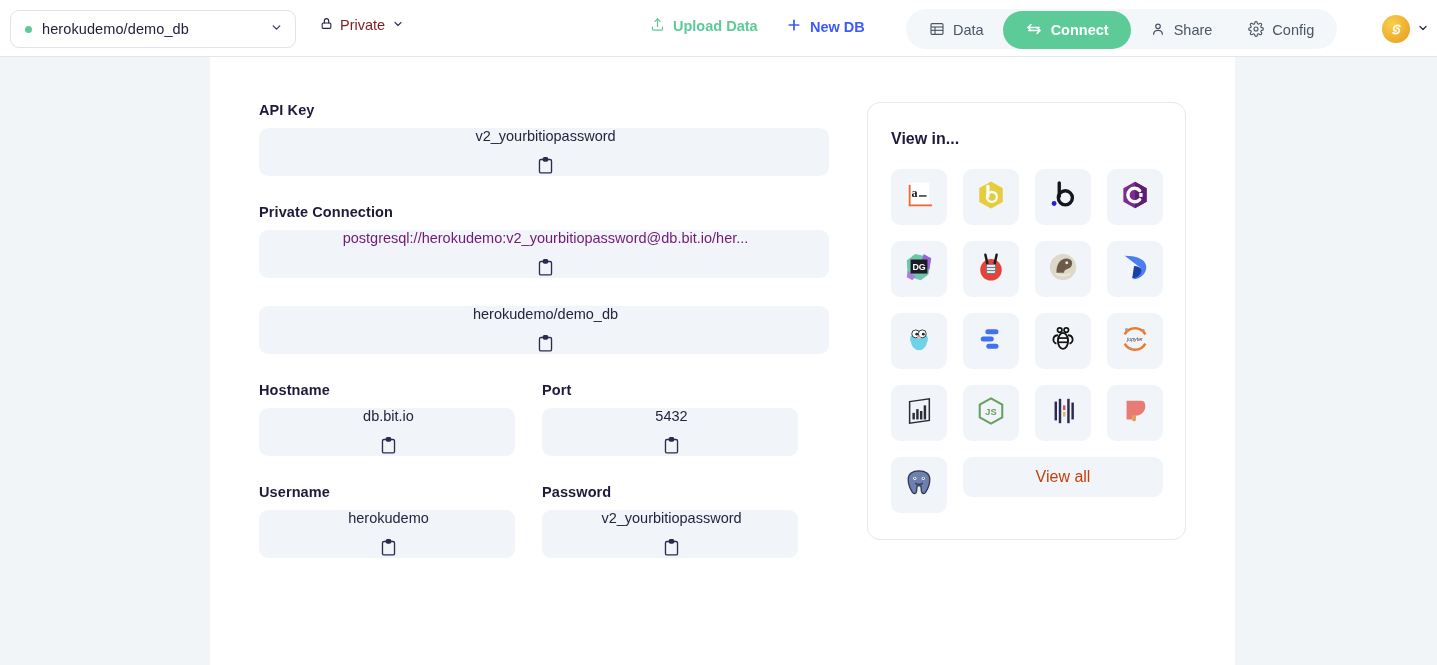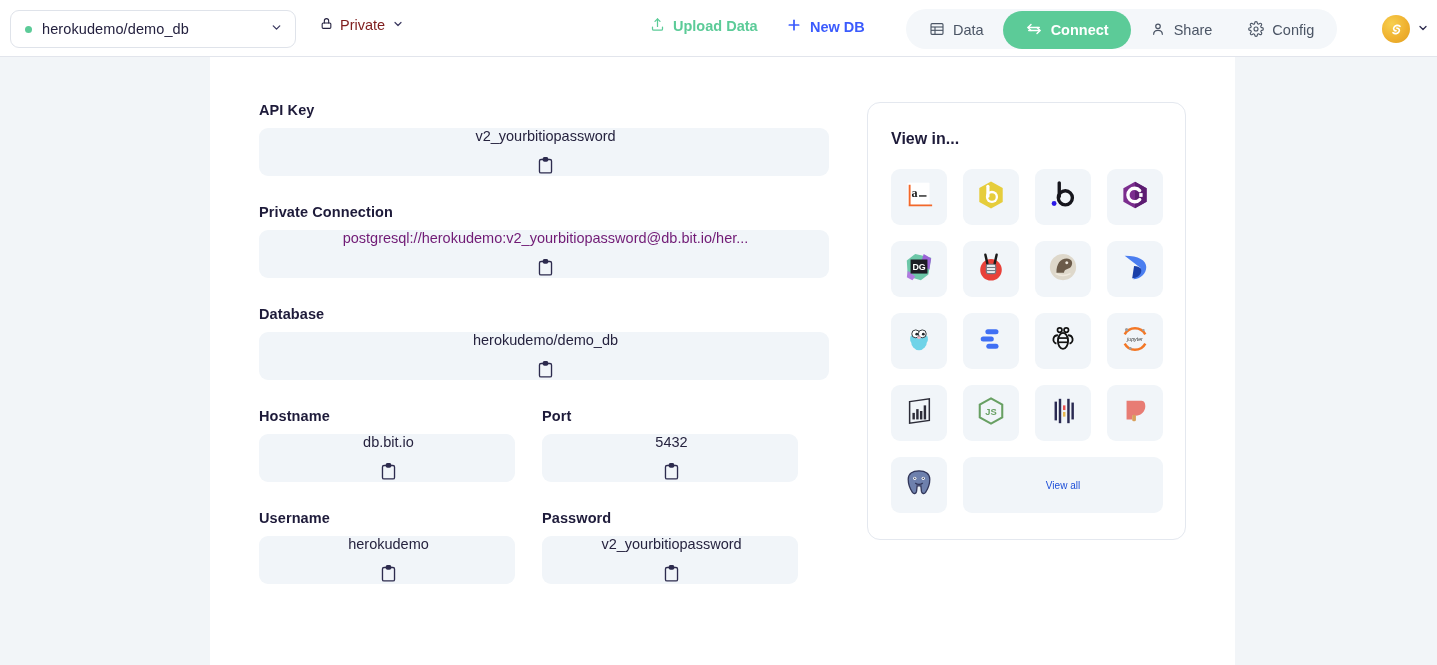--- a/index.html
+++ b/index.html
@@ -192,26 +192,26 @@
   }
   .icon-tile {
     width: 56px; height: 56px;
     background: #f1f5f9;
     border-radius: 9px;
     display: flex; align-items: center; justify-content: center;
     cursor: pointer;
   }
   .view-all {
     grid-column: 2 / span 3;
-    height: 56px;
+    height: 40px;
     background: #f1f5f9;
     border-radius: 9px;
     display: flex; align-items: center; justify-content: center;
-    font-size: 10px;
-    color: #1d4ed8;
+    font-size: 16px;
+    color: #c2410c;
     cursor: pointer;
   }
 </style>
 </head>
 <body>
 
 <div class="topbar">
 
   <div class="db-select">
     <span class="db-dot"></span>
@@ -349,21 +349,20 @@
       <span class="copy-btn">
         <svg width="17" height="19" viewBox="0 0 24 26" fill="none" stroke="#2d2b4e" stroke-width="1.9" stroke-linejoin="round">
             <rect x="3.5" y="4.5" width="17" height="19" rx="2.2"></rect>
             <rect x="9" y="1.8" width="6" height="5" rx="1.6" fill="#2d2b4e"></rect>
           </svg>
       </span>
     </div>
   </div>
 
   <div class="field-group">
-    <div class="field-label">Database</div>
     <div class="field-box">
       <span class="field-value">herokudemo/demo_db</span>
       <span class="copy-btn">
         <svg width="17" height="19" viewBox="0 0 24 26" fill="none" stroke="#2d2b4e" stroke-width="1.9" stroke-linejoin="round">
             <rect x="3.5" y="4.5" width="17" height="19" rx="2.2"></rect>
             <rect x="9" y="1.8" width="6" height="5" rx="1.6" fill="#2d2b4e"></rect>
           </svg>
       </span>
     </div>
   </div>

